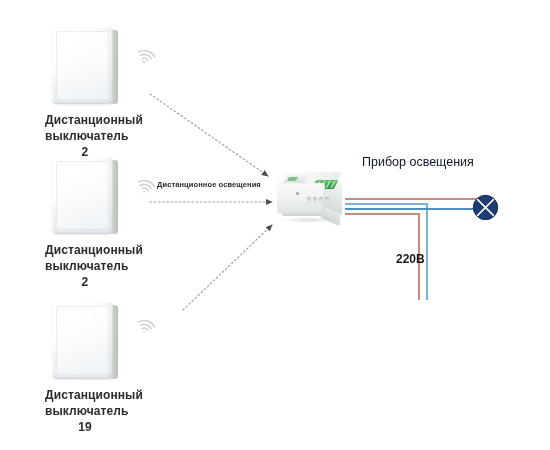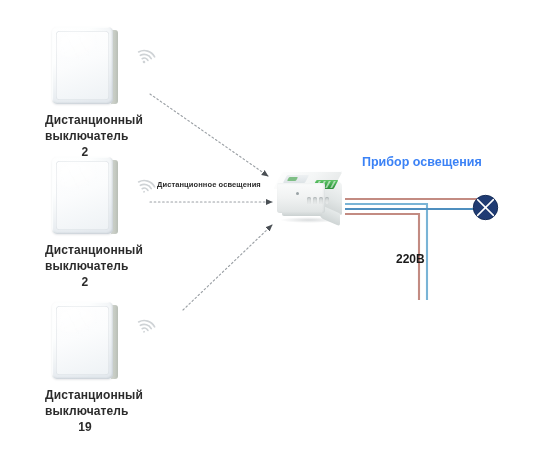--- a/index.html
+++ b/index.html
@@ -251,22 +251,22 @@
     font-weight: bold;
     color: #2b2b2b;
     white-space: nowrap;
     letter-spacing: 0.1px;
   }
   .heading {
     position: absolute;
     left: 362px;
     top: 154px;
     font-size: 12.5px;
-    font-weight: bold;
-    color: #3b82f6;
+    font-weight: normal;
+    color: #0f172a;
     line-height: 1.35;
     white-space: nowrap;
   }
   .label-voltage {
     position: absolute;
     left: 396px;
     top: 252px;
     font-size: 12px;
     font-weight: bold;
     color: #1a1a1a;

